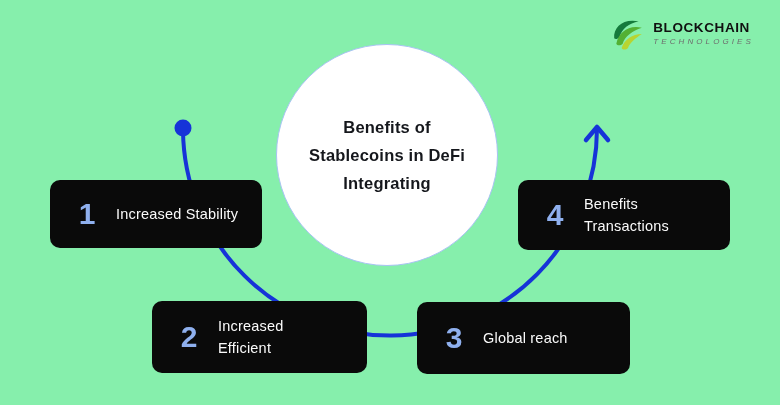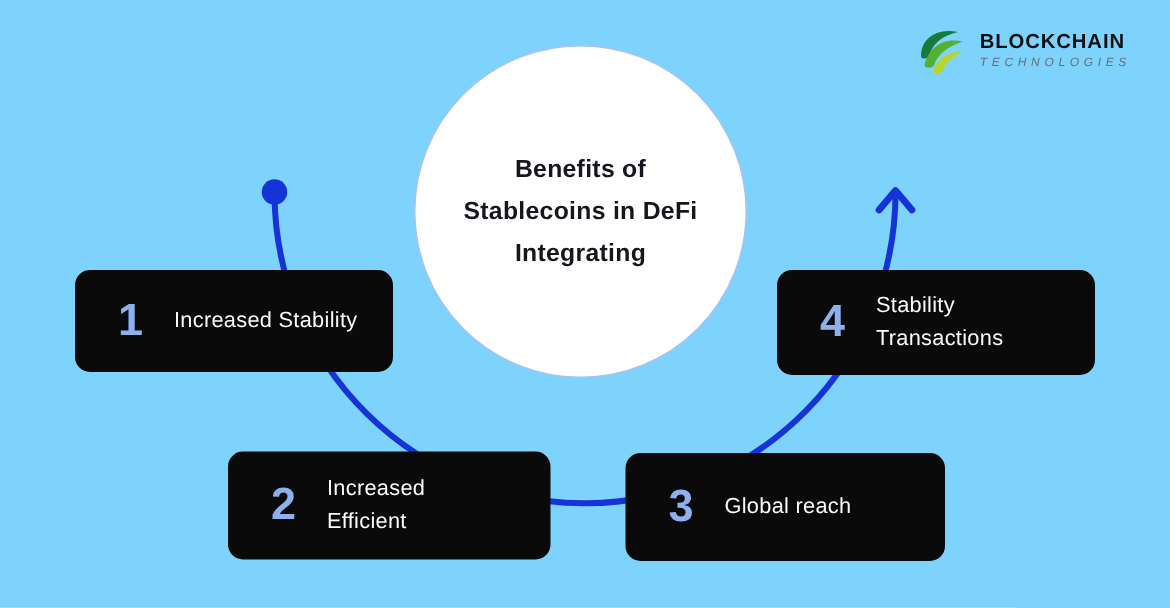--- a/index.html
+++ b/index.html
@@ -14,21 +14,21 @@
   }
   *{margin:0;padding:0;box-sizing:border-box;}
   body{
     font-family:"Liberation Sans", sans-serif;
     background:#ffffff;
   }
   .canvas{
     position:relative;
     width:780px;
     height:405px;
-    background:#7dd3fc;
+    background:#86efac;
     overflow:hidden;
   }
   .arc-svg{
     position:absolute;
     left:0; top:0;
     width:780px;
     height:405px;
     z-index:1;
   }
   .arc-path{
@@ -42,21 +42,21 @@
   .arc-arrow{
     fill:none;
     stroke:var(--arc);
     stroke-width:4.5;
     stroke-linecap:round;
     stroke-linejoin:round;
   }
   
   .center-circle{
     position:absolute;
-    left:276px; top:30px;
+    left:276px; top:44px;
     width:222px; height:222px;
     border-radius:50%;
     border:1px solid var(--circle-border);
     background:#ffffff;
     display:flex;
     align-items:center;
     justify-content:center;
     z-index:2;
   }
   .center-title{
@@ -165,16 +165,16 @@
     <span class="label twoline">Increased Efficient</span>
   </div>
 
   <div class="benefit box3">
     <span class="num">3</span>
     <span class="label oneline">Global reach</span>
   </div>
 
   <div class="benefit box4">
     <span class="num">4</span>
-    <span class="label twoline">Stability Transactions</span>
+    <span class="label twoline">Benefits Transactions</span>
   </div>
 
 </div>
 
 </body></html>

